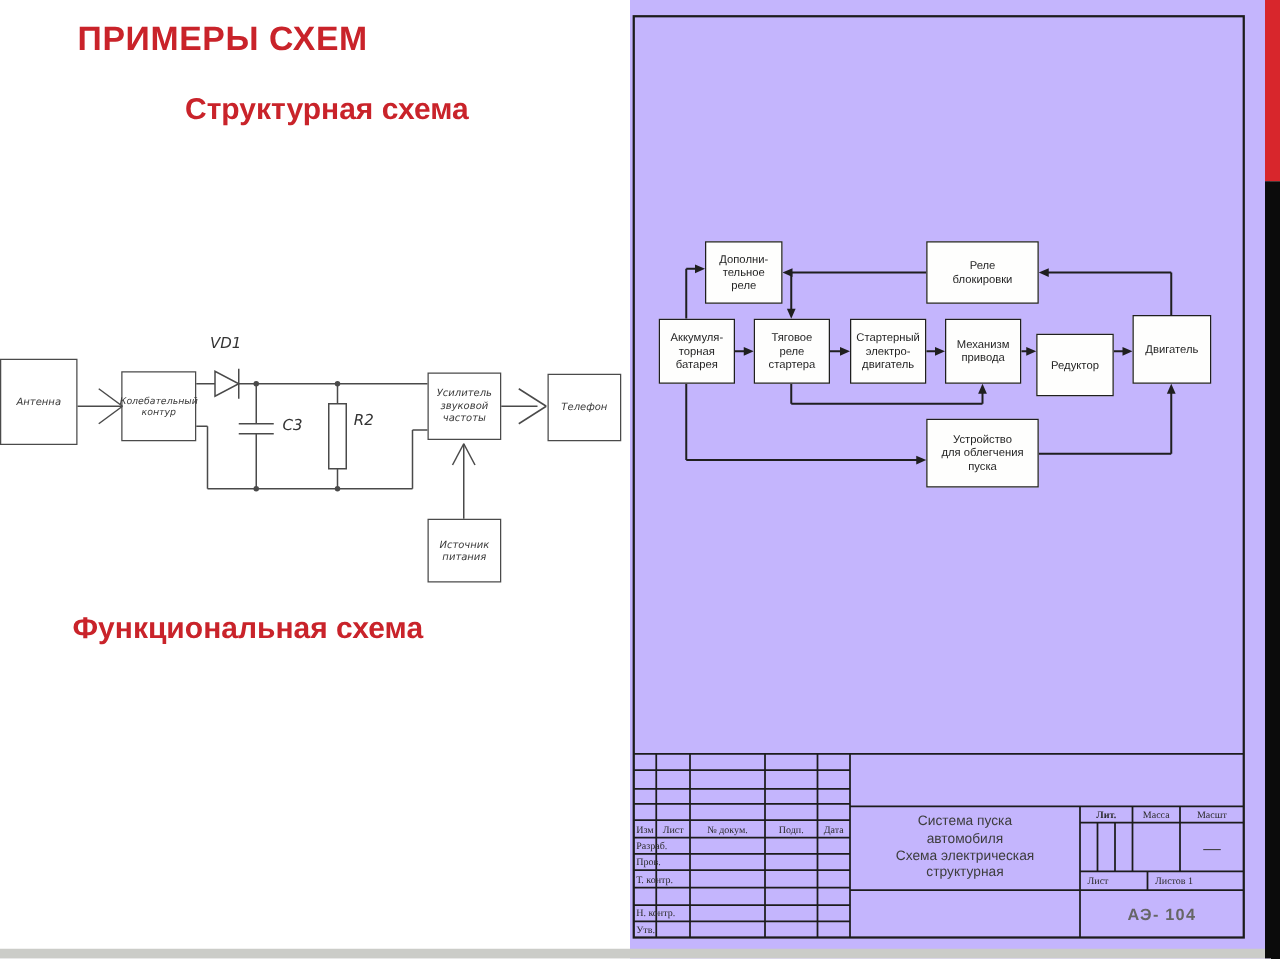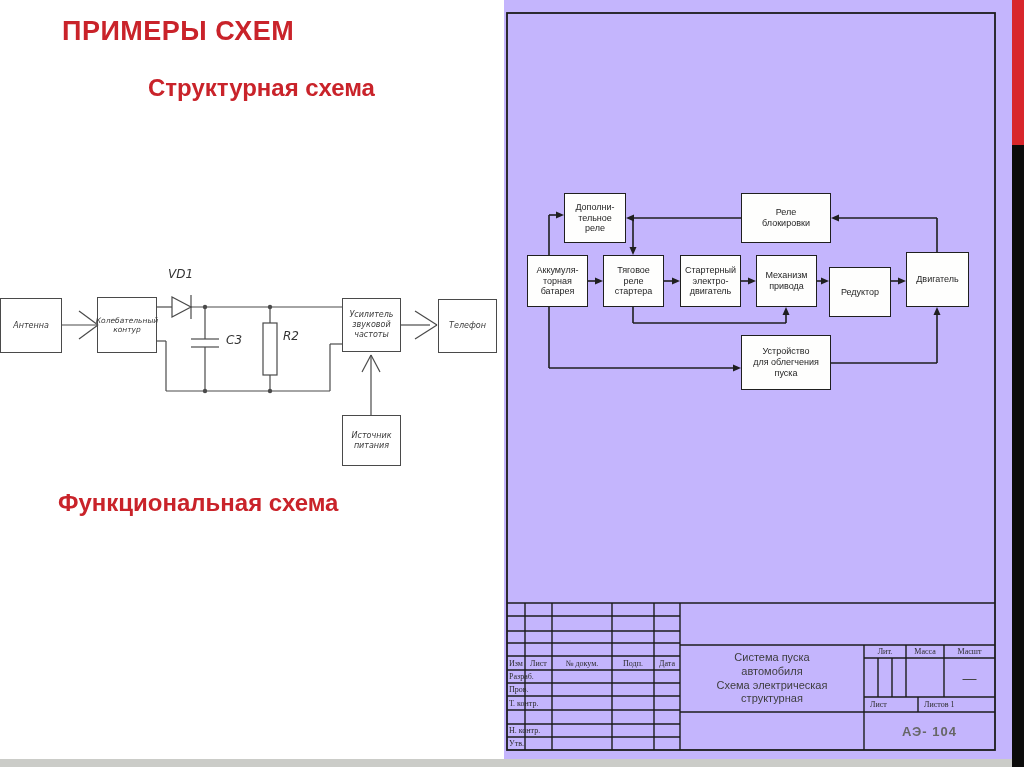--- a/index.html
+++ b/index.html
@@ -82,21 +82,21 @@
         <line x1="362" y1="117" x2="371" y2="100"></line>
           <line x1="380" y1="117" x2="371" y2="100"></line>
       </g>
       <g fill="#4a4a4a">
         <circle cx="205" cy="52" r="2.2"></circle>
           <circle cx="270" cy="52" r="2.2"></circle>
         <circle cx="205" cy="136" r="2.2"></circle>
           <circle cx="270" cy="136" r="2.2"></circle>
       </g>
     </svg>
-    <div class="fbox lbl" style="left:0;top:43px;width:62px;height:55px;align-items:center;"><span>Антенна</span></div>
+    <div class="fbox lbl" style="left:0;top:32px;width:62px;height:69px;align-items:center;"><span>Антенна</span></div>
     <div class="fbox lbl" style="left:97px;top:42px;width:60px;height:56px;font-size:7.5px;"><span>Колебательный
 контур</span></div>
     <div class="fbox lbl" style="left:342px;top:43px;width:59px;height:54px;"><span>Усилитель
 звуковой
 частоты</span></div>
     <div class="fbox lbl" style="left:438px;top:44px;width:59px;height:54px;"><span>Телефон</span></div>
     <div class="fbox lbl" style="left:342px;top:160px;width:59px;height:51px;"><span>Источник
 питания</span></div>
     <div class="fcomp" style="left:168px;top:12px;">VD1</div>
     <div class="fcomp" style="left:226px;top:78px;">С3</div>
@@ -207,21 +207,21 @@
     <div class="tb center" style="left:48px;top:656px;width:60px;height:14px;">№ докум.</div>
     <div class="tb center" style="left:108px;top:656px;width:42px;height:14px;">Подп.</div>
     <div class="tb center" style="left:150px;top:656px;width:26px;height:14px;">Дата</div>
 
     <div class="tb" style="left:5px;top:670px;width:42px;height:13px;">Разраб.</div>
     <div class="tb" style="left:5px;top:683px;width:42px;height:13px;">Пров.</div>
     <div class="tb" style="left:5px;top:696px;width:42px;height:14px;">Т. контр.</div>
     <div class="tb" style="left:5px;top:724px;width:42px;height:13px;">Н. контр.</div>
     <div class="tb" style="left:5px;top:737px;width:42px;height:13px;">Утв.</div>
 
-    <div class="tb center" style="left:360px;top:645px;width:42px;height:13px;">Лит.</div>
+    <div class="tb center" style="left:360px;top:645px;width:42px;height:13px;font-weight:bold;">Лит.</div>
     <div class="tb center" style="left:402px;top:645px;width:38px;height:13px;">Масса</div>
     <div class="tb center" style="left:440px;top:645px;width:51px;height:13px;">Масшт</div>
     <div class="tb" style="left:366px;top:697px;width:45px;height:15px;">Лист</div>
     <div class="tb" style="left:420px;top:697px;width:68px;height:15px;">Листов 1</div>
   </div>
 
   <div class="stripe-red"></div>
   <div class="stripe-black"></div>
   <div class="footer-band"></div>
 </div>

